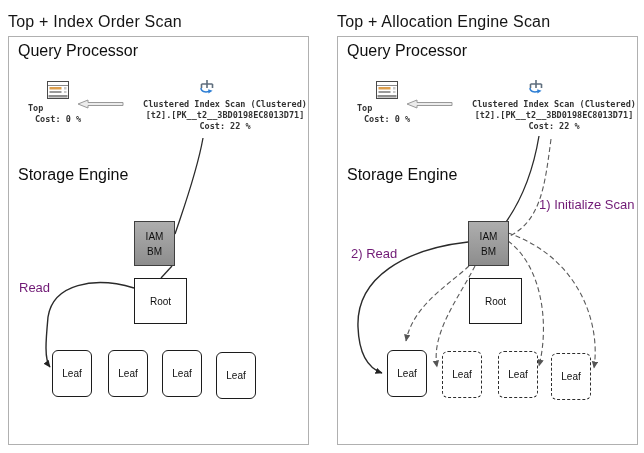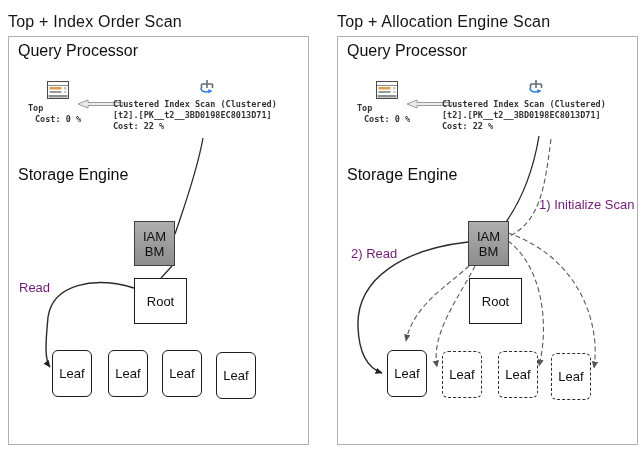--- a/index.html
+++ b/index.html
@@ -21,30 +21,30 @@
   .qp-label { left:9px; top:5px; }
   .se-label { left:9px; top:129px; }
 
   
   .top-icon  { position:absolute; left:38px; top:44px; }
   .scan-icon { position:absolute; left:189px; top:40px; }
   .mono { font-family:"DejaVu Sans Mono", monospace; font-size:8.5px;
           font-weight:700; color:#333; line-height:11px; }
   .top-label { position:absolute; left:19px; top:66px; width:60px; }
   .top-cost  { position:absolute; left:14px; top:77px; width:70px; text-align:center; }
-  .scan-text { position:absolute; left:104px; top:62px; width:190px; text-align:left; }
+  .scan-text { position:absolute; left:121px; top:62px; width:190px; text-align:center; }
   .plan-arrow { position:absolute; left:68px; top:59px; }
 
   
   .curves { position:absolute; left:0; top:0; width:301px; height:409px; pointer-events:none; }
 
   
   .node { position:absolute; background:#fff; border:1.4px solid #1c1c1c;
           display:flex; align-items:center; justify-content:center;
-          font-size:13px; color:#0f0f0f; }
+          font-size:10px; color:#0f0f0f; }
   .node.dashed { border:1.3px dashed #2d2d2d; }
   .iam  { width:41px; height:45px; flex-direction:column; line-height:15px;
           background:linear-gradient(#aeaeae,#8d8d8d); border:1.6px solid #3f3f3f; }
   .root { width:53px; height:46px; }
   .leaf { width:40px; height:47px;border-radius:6px; }
 
   #panel-left  .iam  { left:125px; top:184px; }
   #panel-left  .root { left:125px; top:241px; }
   #panel-left  .leaf-1 { left:43px;  top:313px; }
   #panel-left  .leaf-2 { left:99px;  top:313px; }

